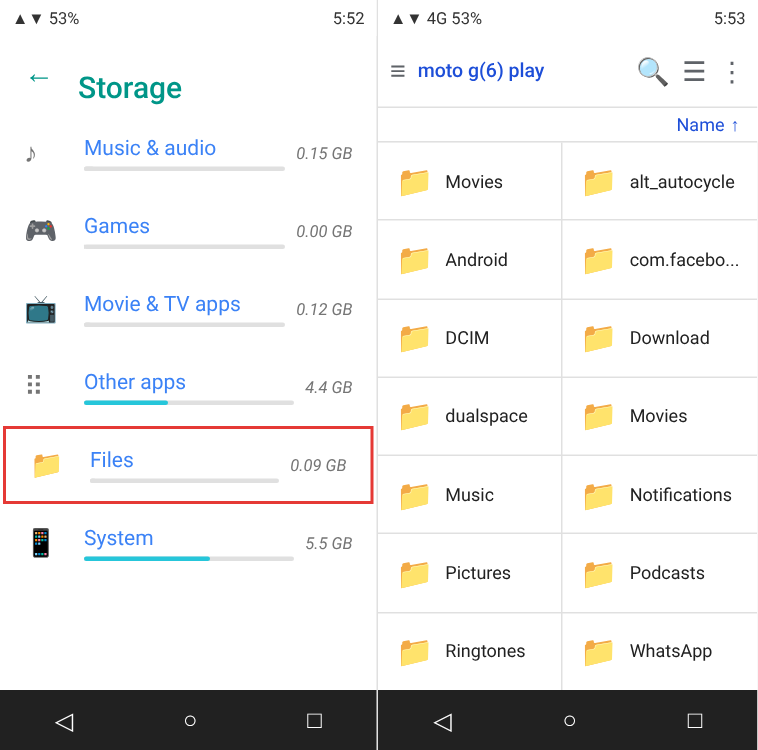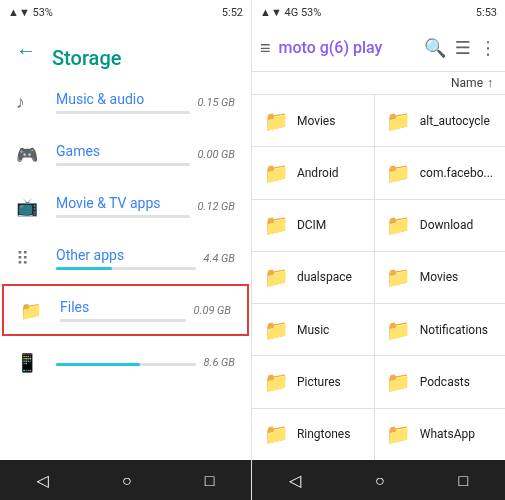--- a/index.html
+++ b/index.html
@@ -142,39 +142,39 @@
       padding: 0 8px;
       gap: 8px;
       border-bottom: 1px solid #e0e0e0;
     }
     .hamburger-icon {
       color: #5f6368;
       font-size: 18px;
     }
     .header-right-title {
       flex: 1;
-      font-size: 16px;
+      font-size: 13px;
       font-weight: 500;
-      color: #8b5cf6;
+      color: #1d4ed8;
     }
     .header-actions {
       display: flex;
       gap: 8px;
       align-items: center;
       color: #5f6368;
       font-size: 18px;
     }
 
     .sort-bar {
       display: flex;
       align-items: center;
       justify-content: flex-end;
       padding: 4px 12px;
       font-size: 12px;
-      color: #404040;
+      color: #1d4ed8;
       border-bottom: 1px solid #e0e0e0;
       gap: 4px;
     }
 
     .file-grid {
       display: grid;
       grid-template-columns: 1fr 1fr;
       gap: 1px;
       background: #e0e0e0;
       flex: 1;
@@ -270,25 +270,26 @@
       <div class="item-name">Files</div>
       <div class="item-bar-container">
         <div class="item-bar" style="width:3%;background:#e0e0e0"></div>
       </div>
     </div>
     <div class="item-size">0.09 GB</div>
   </div>
       <div class="storage-item">
     <div class="item-icon">📱</div>
     <div class="item-content">
+      <div class="item-name">System</div>
       <div class="item-bar-container">
         <div class="item-bar" style="width:60%;background:#26c6da"></div>
       </div>
     </div>
-    <div class="item-size">8.6 GB</div>
+    <div class="item-size">5.5 GB</div>
   </div>
     </div>
 
   <div class="nav-bar-left">
     <span class="nav-icon">◁</span>
     <span class="nav-icon">○</span>
     <span class="nav-icon">□</span>
   </div>
 </div>
 

